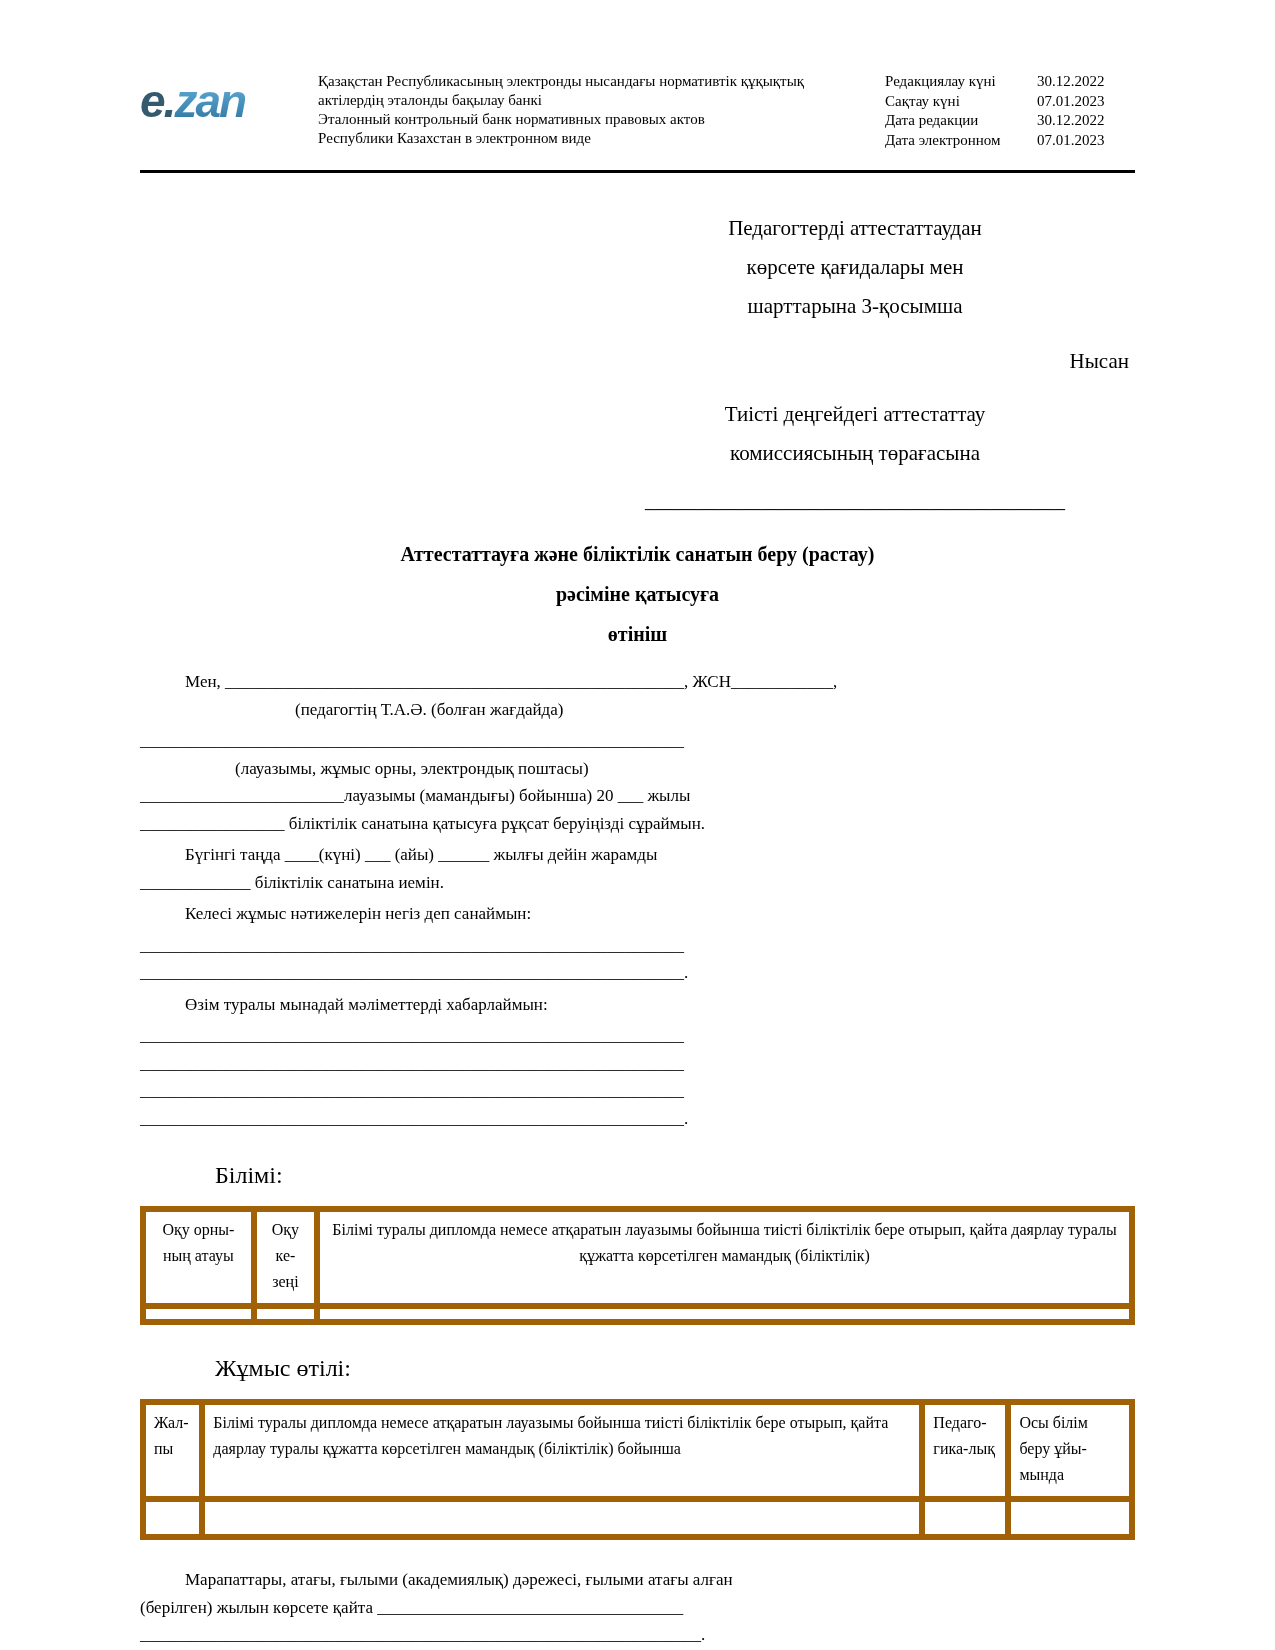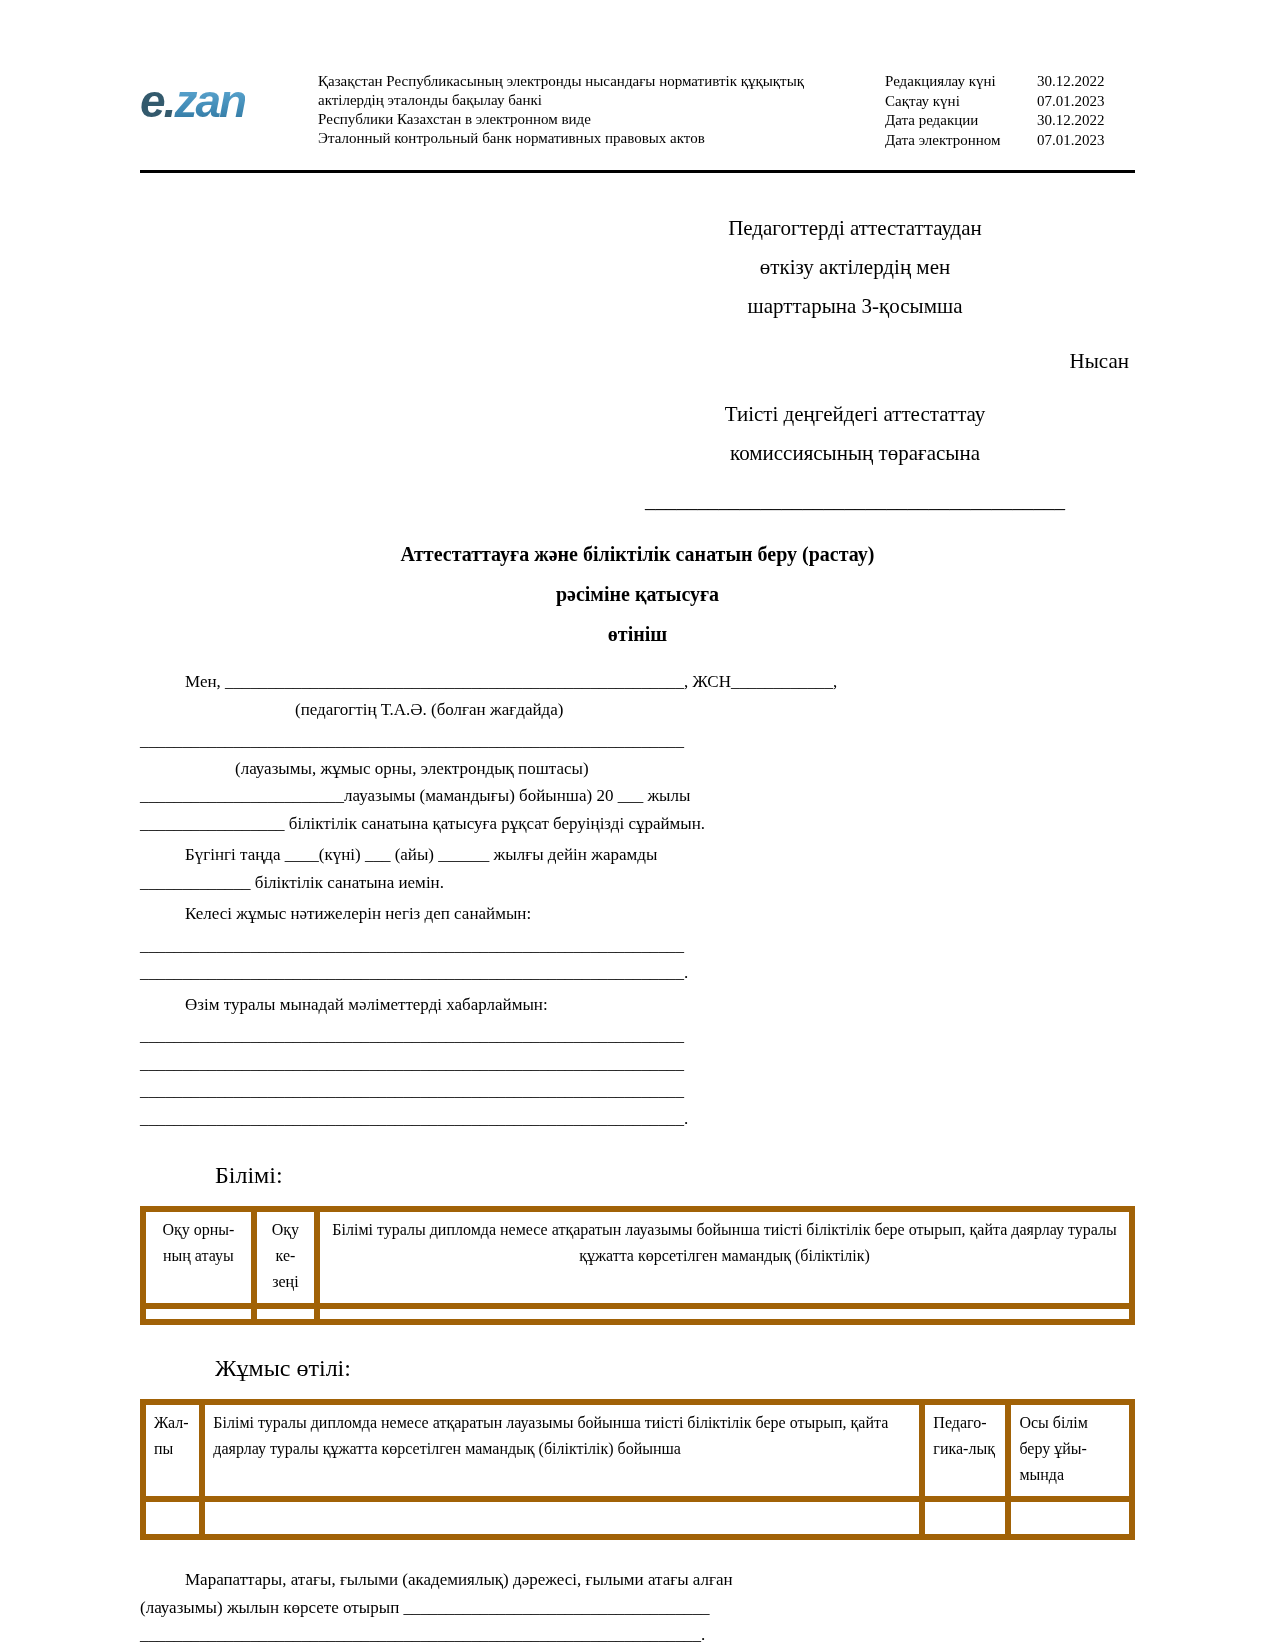--- a/index.html
+++ b/index.html
@@ -64,22 +64,22 @@
 
 <div class="page">
 
   <div class="hdr">
     <div class="logo">
       <span class="logo-e">e.</span><span class="logo-zan">zan</span>
     </div>
     <div class="org">
       <div>Қазақстан Республикасының электронды нысандағы нормативтік құқықтық</div>
       <div>актілердің эталонды бақылау банкі</div>
+      <div>Эталонный контрольный банк нормативных правовых актов</div>
       <div>Республики Казахстан в электронном виде</div>
-      <div>Эталонный контрольный банк нормативных правовых актов</div>
     </div>
     <div class="meta">
       <div class="meta-row">
         <span class="meta-label">Редакциялау күні</span>
         <span class="meta-value">30.12.2022</span>
       </div>
       <div class="meta-row">
         <span class="meta-label">Сақтау күні</span>
         <span class="meta-value">07.01.2023</span>
       </div>
@@ -91,21 +91,21 @@
         <span class="meta-label">Дата электронном</span>
         <span class="meta-value">07.01.2023</span>
       </div>
     </div>
   </div>
 
   <div class="rule"></div>
 
   <div class="appendix">
     <div>Педагогтерді аттестаттаудан</div>
-    <div>өткізу актілердің мен</div>
+    <div>көрсете қағидалары мен</div>
     <div>шарттарына 3-қосымша</div>
     <div class="form-label">Нысан</div>
     <div class="addressee">
       <div>Тиісті деңгейдегі аттестаттау</div>
       <div>комиссиясының төрағасына</div>
     </div>
     <div class="app-underline">________________________________________</div>
   </div>
 
   <div class="doc-title">
@@ -162,20 +162,20 @@
       <td></td>
       <td></td>
       <td></td>
       <td></td>
     </tr>
   </tbody>
     </table>
 
   <div class="footer-block">
     <div class="bl ind">Марапаттары, атағы, ғылыми (академиялық) дәрежесі, ғылыми атағы алған</div>
-    <div class="bl">(лауазымы) жылын көрсете отырып ____________________________________</div>
+    <div class="bl">(берілген) жылын көрсете қайта ____________________________________</div>
     <div class="bl">__________________________________________________________________.</div>
     <div class="bl ind gap-sm">Педагог жұмыс істейтін білім беру ұйымының атауы:</div>
     <div class="bl ind gap-sm">_____________________________________________________________.</div>
 
   </div>
 
 </div>
 
 </body></html>

